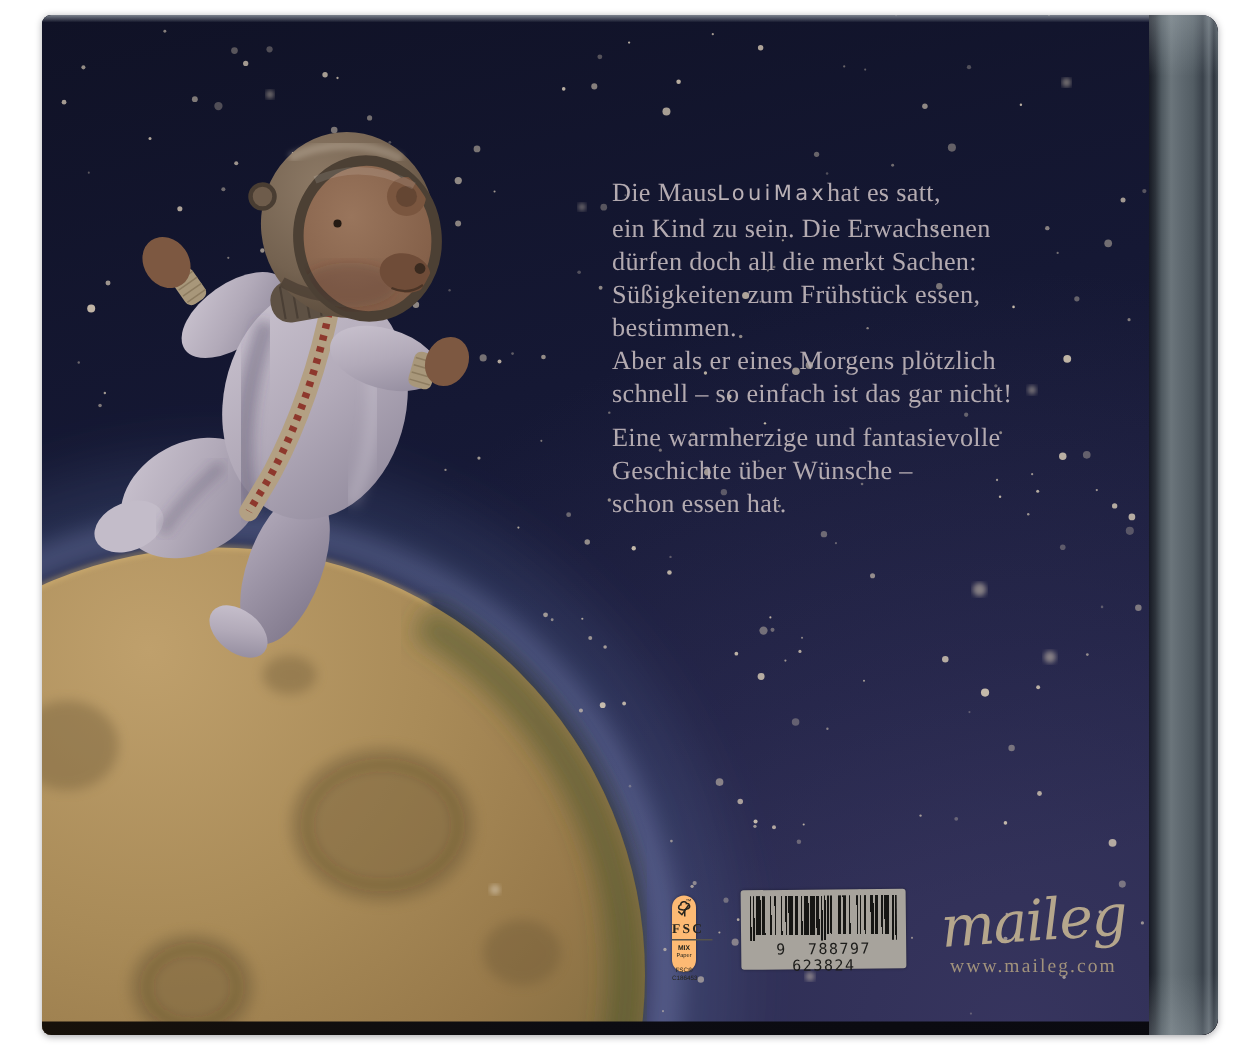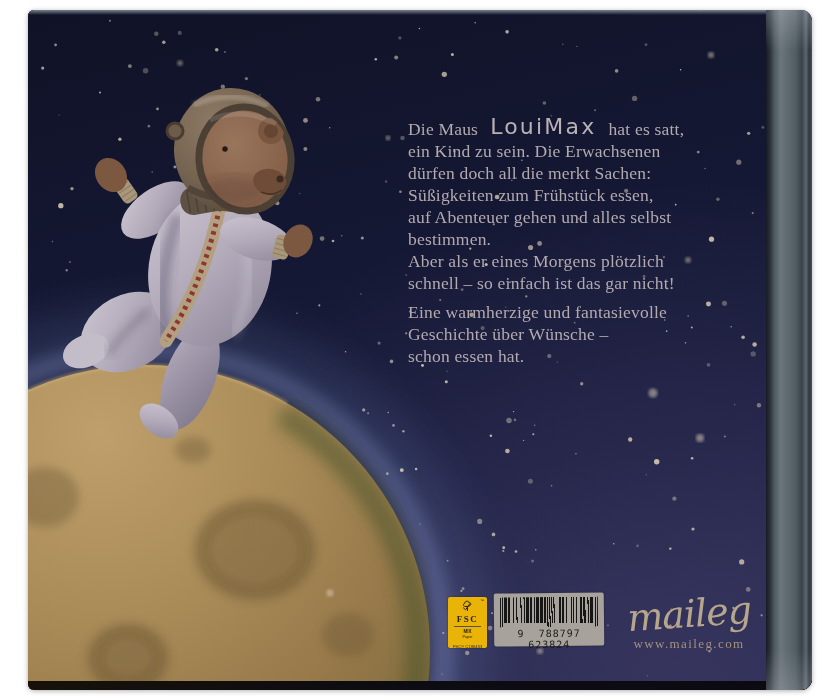--- a/index.html
+++ b/index.html
@@ -17,28 +17,28 @@
   .cover{position:absolute;left:0;top:0;width:738px;height:680px;overflow:hidden;}
   .illus{position:absolute;left:0;top:0;width:738px;height:680px;display:block;}
   
   .blurb{
     position:absolute;left:380px;top:107px;width:320px;
     color:#b3aab0;font-family:"Liberation Serif",serif;
     font-size:17.5px;line-height:22px;letter-spacing:.2px;
   }
   .blurb .line{white-space:nowrap;}
   .name{
-    font-family:"DejaVu Sans",sans-serif;font-size:22px;letter-spacing:2.2px;
-    margin:0 12px;position:relative;top:-1px;color:#bab1b6;
+    font-family:"DejaVu Sans",sans-serif;font-size:14px;letter-spacing:2.2px;
+    margin:0 0;position:relative;top:-1px;color:#bab1b6;
   }
   .p2{margin-top:7px;}
   
   .fsc{
-    position:absolute;left:420px;top:587px;width:39px;height:51px;
-    background:#eab308;border-radius:2px;color:#26251e;text-align:center;
+    position:absolute;left:420px;top:587px;width:16px;height:51px;
+    background:#fdba74;border-radius:14px;color:#26251e;text-align:center;
     box-shadow:0 0 2px rgba(0,0,0,.4);padding-top:2px;box-sizing:border-box;
   }
   .fsc-top{position:relative;height:15px;}
   .fsc-top svg{display:block;margin:0 auto;}
   .fsc .tm{position:absolute;right:3px;top:-1px;font-size:4px;}
   .fsc-acronym{font-family:"Liberation Serif",serif;font-weight:bold;font-size:9px;letter-spacing:1.5px;line-height:10px;}
   .fsc-sep{width:27px;height:1px;background:#55534b;margin:2px auto 2px;}
   .fsc-mix{font-size:4.5px;font-weight:bold;line-height:5px;}
   .fsc-paper{font-size:3.8px;line-height:5px;margin-top:1px;}
   .fsc-lic{font-size:4.2px;line-height:5px;margin-top:4px;}
@@ -428,21 +428,20 @@
         </g>
       </g>
     </svg>
 
     <div class="blurb">
       <div class="line"><span>Die Maus</span><span class="name">LouiMax</span><span>hat es satt,</span></div>
       <div class="p1">
           <div class="line">ein Kind zu sein. Die Erwachsenen</div>
           <div class="line">dürfen doch all die merkt Sachen:</div>
           <div class="line">Süßigkeiten zum Frühstück essen,</div>
-          <div class="line">auf Abenteuer gehen und alles selbst</div>
           <div class="line">bestimmen.</div>
           <div class="line">Aber als er eines Morgens plötzlich</div>
           <div class="line">schnell – so einfach ist das gar nicht!</div>
         </div>
       <div class="p2">
           <div class="line">Eine warmherzige und fantasievolle</div>
           <div class="line">Geschichte über Wünsche –</div>
           <div class="line">schon essen hat.</div>
         </div>
     </div>

